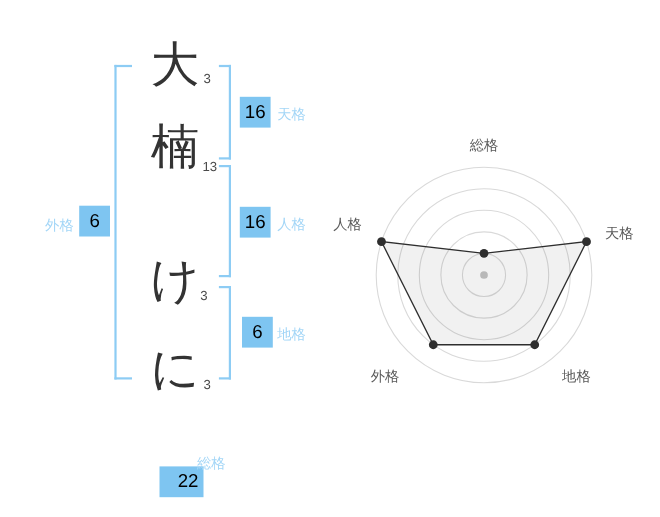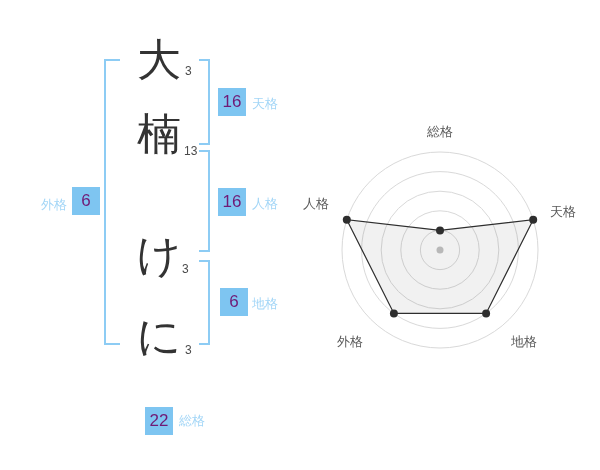--- a/index.html
+++ b/index.html
@@ -29,26 +29,26 @@
   .bracket-left{left:104px;top:59px;width:14px;height:282px;
                 border-left-width:2px;border-top-width:2px;border-bottom-width:2px;}
   .bracket-right{left:199px;width:9px;
                  border-right-width:2px;border-top-width:2px;border-bottom-width:2px;}
   .br-ten{top:59px;height:82px;}
   .br-jin{top:150px;height:98px;}
   .br-chi{top:260px;height:81px;}
 
   
   .badge{position:absolute;width:28px;height:28px;background:var(--accent-blue);
-         color:#701a75;font-size:17px;display:flex;align-items:center;justify-content:center;}
+         color:#000000;font-size:17px;display:flex;align-items:center;justify-content:center;}
   .badge-ten{left:218px;top:88px;}
   .badge-jin{left:218px;top:188px;}
   .badge-chi{left:220px;top:288px;}
   .badge-gai{left:72px;top:187px;}
-  .badge-sou{left:145px;top:407px;}
+  .badge-sou{left:145px;top:424px;padding-left:12px;}
 
   
   .kaku-label{position:absolute;font-size:13px;color:var(--light-blue-text);}
   .kl-ten{left:252px;top:95px;}
   .kl-jin{left:252px;top:195px;}
   .kl-chi{left:252px;top:295px;}
   .kl-gai{left:41px;top:196px;}
   .kl-sou{left:179px;top:412px;}
 
   

